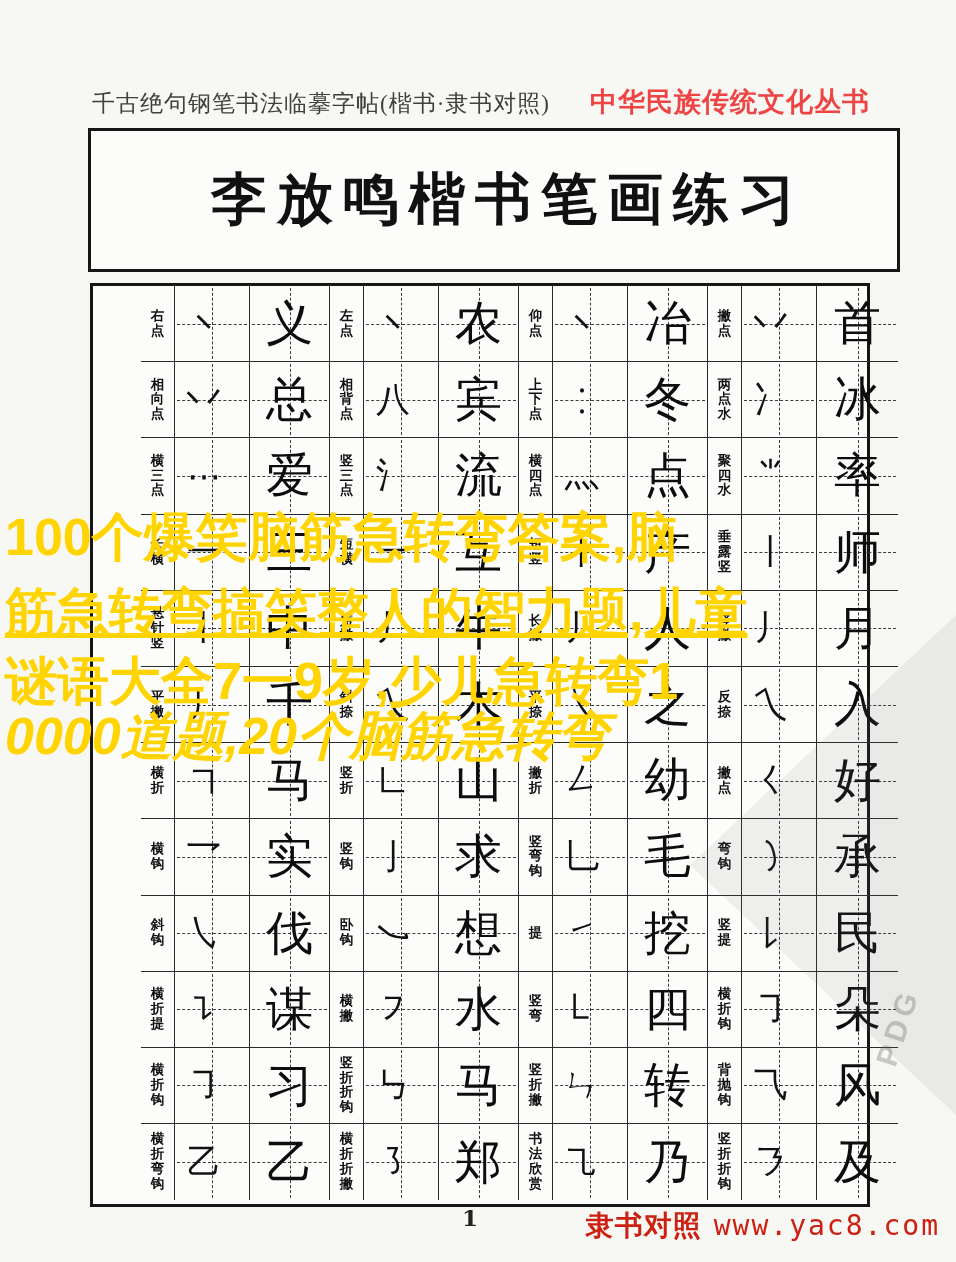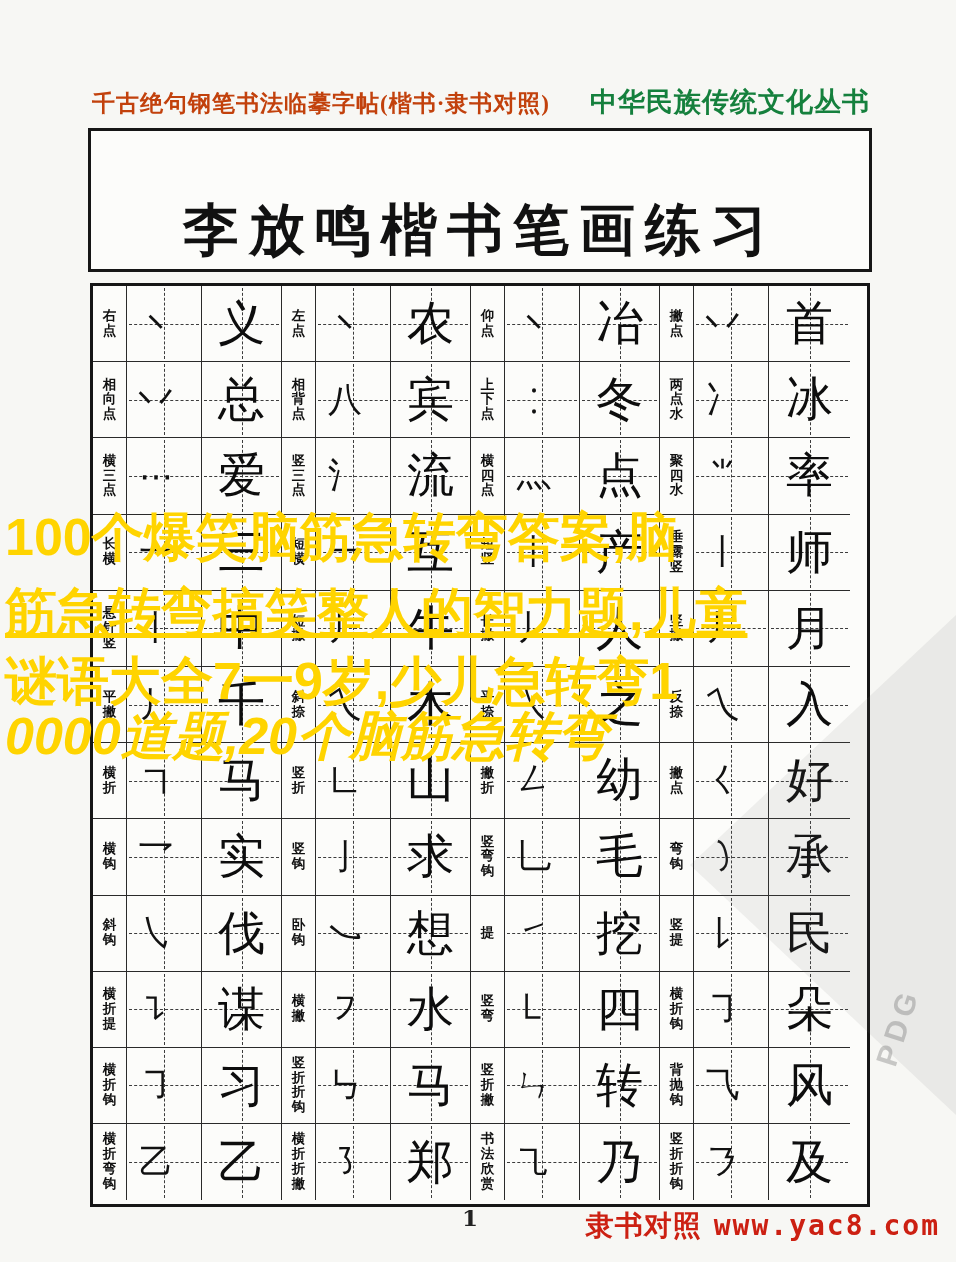--- a/index.html
+++ b/index.html
@@ -5,43 +5,44 @@
   html,body{margin:0;padding:0;}
   body{
     width:956px;height:1262px;position:relative;overflow:hidden;
     background:#f7f7f4;
     font-family:"Liberation Sans","DejaVu Sans",sans-serif;
   }
   
   .hdr-left{
     position:absolute;left:92px;top:88px;
     font-family:"Liberation Serif","DejaVu Serif",serif;
-    font-weight:700;font-size:23px;color:#c2410c;letter-spacing:1px;
+    font-weight:400;font-size:23px;color:#404040;letter-spacing:1px;
   }
   .hdr-right{
     position:absolute;right:86px;top:84px;
-    font-weight:700;font-size:27px;color:#15803d;letter-spacing:1px;
+    font-weight:700;font-size:27px;color:#ef4444;letter-spacing:1px;
   }
   
   .title-box{
     position:absolute;left:88px;top:128px;width:778px;height:138px;
     border:3px solid #161616;background:#fcfcfa;
-    display:flex;align-items:flex-end;justify-content:center;
+    display:flex;align-items:center;justify-content:center;padding-left:28px;
   }
   .title-text{
     font-family:"Liberation Serif","DejaVu Serif",serif;
     font-size:56px;font-weight:600;color:#111;letter-spacing:10px;
   }
   
   .grid{
     position:absolute;left:90px;top:283px;width:780px;height:924px;
     border:3px solid #161616;box-sizing:border-box;background:#fcfcfa;
     display:grid;
     grid-template-columns:34px 75px 80px 34px 75px 80px 34px 75px 80px 34px 75px 81px;
     grid-auto-rows:76.2px;
+    padding-left:48px;
   }
   .cell{
     border-right:1.5px solid #2a2a2a;border-bottom:1.5px solid #2a2a2a;
     box-sizing:border-box;position:relative;overflow:hidden;
     display:flex;align-items:center;justify-content:center;
   }
   .cell.last-col{border-right:none;}
   .cell.last-row{border-bottom:none;}
   .label-cell{padding:1px;}
   .label-text{
@@ -87,21 +88,21 @@
     position:absolute;left:462px;top:1204px;
     font-family:"DejaVu Serif","Liberation Serif",serif;
     font-size:23px;font-weight:700;color:#222;z-index:6;
   }
   .site-mark{
     position:absolute;right:16px;top:1207px;z-index:6;
     font-size:28px;font-weight:700;color:#cc2012;letter-spacing:1px;
     font-family:"Liberation Serif","DejaVu Serif",serif;
   }
   .site-mark .url{font-family:"DejaVu Sans Mono","Liberation Mono",monospace;
-    font-weight:700;margin-left:12px;letter-spacing:2px;}
+    font-weight:400;margin-left:12px;letter-spacing:2px;}
 </style>
 </head>
 <body>
 
 <div class="hdr-left">千古绝句钢笔书法临摹字帖(楷书·隶书对照)</div>
 <div class="hdr-right">中华民族传统文化丛书</div>
 
 <div class="title-box">
   <div class="title-text">李放鸣楷书笔画练习</div>
 </div>

